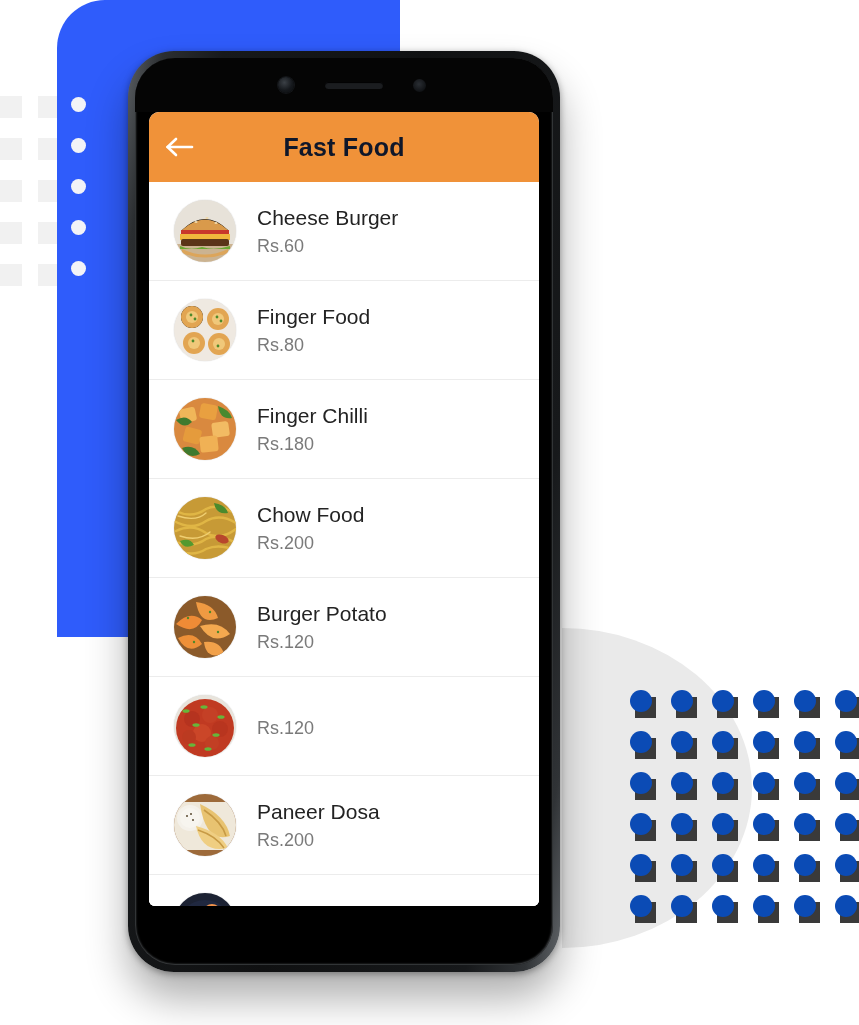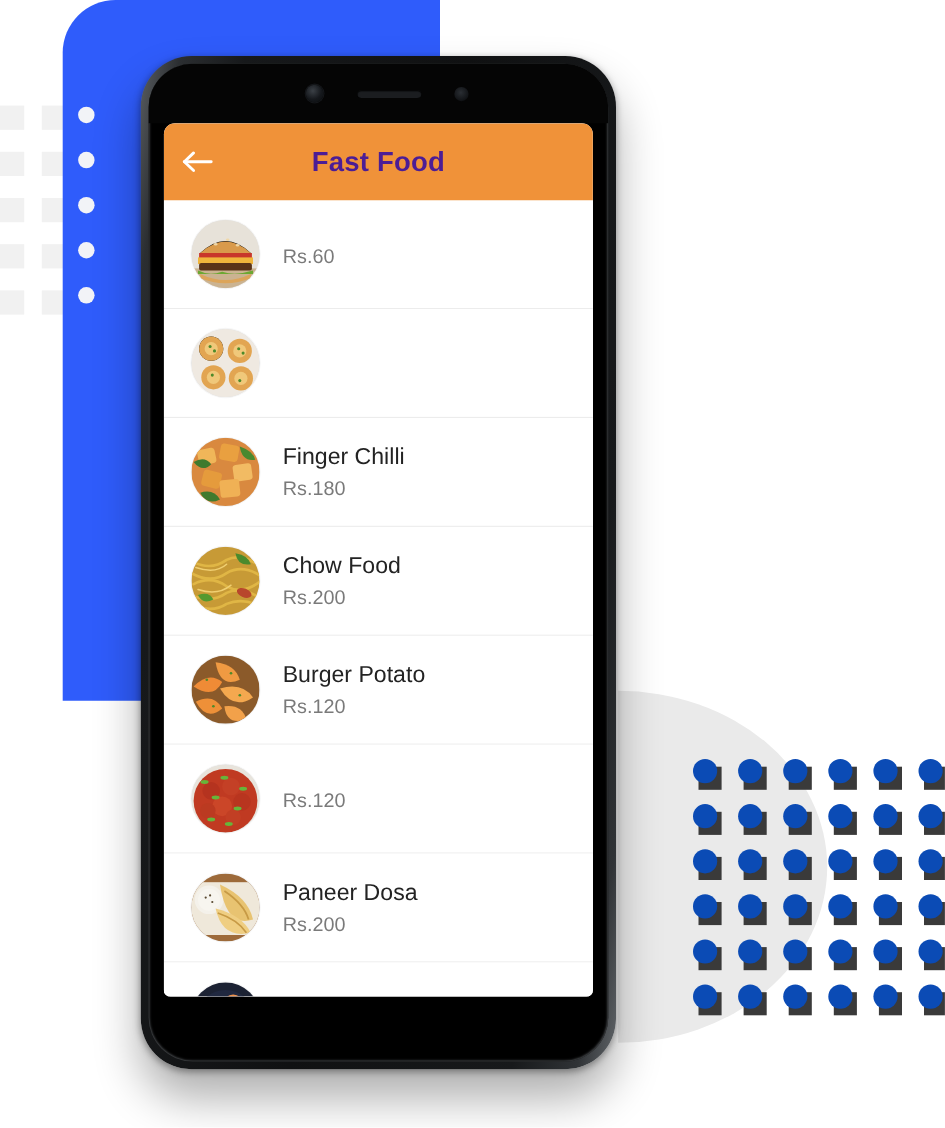--- a/index.html
+++ b/index.html
@@ -73,21 +73,21 @@
   }
   .appbar{
     height:70px;background:#f09239;display:flex;align-items:center;
     border-radius:8px 8px 0 0;
     position:relative;
   }
   .back-btn{width:62px;height:70px;display:flex;align-items:center;justify-content:center;cursor:pointer;}
   .back-btn svg{display:block;}
   .appbar-title{
     position:absolute;left:0;right:0;text-align:center;
-    color:#4c1d95;font-size:25px;font-weight:600;letter-spacing:.2px;
+    color:#0f172a;font-size:25px;font-weight:600;letter-spacing:.2px;
     pointer-events:none;
   }
   .list{height:724px;overflow:hidden;background:#fff;}
   .row{
     height:99px;display:flex;align-items:center;
     border-bottom:1px solid #ececec;padding-left:25px;box-sizing:border-box;
     background:#fff;
   }
   .thumb{
     width:62px;height:62px;border-radius:50%;flex:0 0 62px;
@@ -309,20 +309,21 @@
                   <ellipse cx="33" cy="18" rx="1.6" ry="1.1" fill="#f0d8a8"></ellipse>
                   <ellipse cx="42" cy="23" rx="1.6" ry="1.1" fill="#f0d8a8"></ellipse>
                   <rect x="7" y="30" width="48" height="5" fill="#c8372b"></rect>
                   <rect x="6" y="34" width="50" height="6" fill="#f0b63c"></rect>
                   <rect x="7" y="39" width="48" height="7" rx="2" fill="#5a3418"></rect>
                   <path d="M6 46 q10 5 22 1 q12 4 28 -1 v3 H6 Z" fill="#6ba832"></path>
                   <path d="M8 49 Q31 60 54 49 L54 53 Q31 62 8 53 Z" fill="#dca55a"></path>
                 </svg>
               </div>
               <div class="row-text">
+                <div class="row-title">Cheese Burger</div>
                 <div class="row-price">Rs.60</div>
               </div>
             </div>
             <div class="row">
               <div class="thumb">
                 <svg viewBox="0 0 62 62" xmlns="http://www.w3.org/2000/svg">
                   <rect width="62" height="62" fill="#efe9e1"></rect>
                   <circle cx="18" cy="18" r="11" fill="#e0a martin"></circle>
                   <circle cx="18" cy="18" r="11" fill="#e2a552"></circle>
                   <circle cx="44" cy="20" r="11" fill="#e2a552"></circle>
@@ -332,20 +333,24 @@
                   <circle cx="44" cy="20" r="6" fill="#f0c87a"></circle>
                   <circle cx="20" cy="44" r="6" fill="#f0c87a"></circle>
                   <circle cx="45" cy="45" r="6" fill="#f0c87a"></circle>
                   <circle cx="17" cy="16" r="1.4" fill="#4d8a2a"></circle>
                   <circle cx="21" cy="20" r="1.4" fill="#4d8a2a"></circle>
                   <circle cx="43" cy="18" r="1.4" fill="#4d8a2a"></circle>
                   <circle cx="47" cy="22" r="1.4" fill="#4d8a2a"></circle>
                   <circle cx="19" cy="42" r="1.4" fill="#4d8a2a"></circle>
                   <circle cx="44" cy="47" r="1.4" fill="#4d8a2a"></circle>
                 </svg>
+              </div>
+              <div class="row-text">
+                <div class="row-title">Finger Food</div>
+                <div class="row-price">Rs.80</div>
               </div>
             </div>
             <div class="row">
               <div class="thumb">
                 <svg viewBox="0 0 62 62" xmlns="http://www.w3.org/2000/svg">
                   <rect width="62" height="62" fill="#d9893f"></rect>
                   <rect x="6" y="10" width="16" height="14" rx="3" fill="#f0b659" transform="rotate(-12 14 17)"></rect>
                   <rect x="26" y="6" width="17" height="15" rx="3" fill="#e9a040" transform="rotate(10 34 13)"></rect>
                   <rect x="38" y="24" width="17" height="15" rx="3" fill="#f2bb63" transform="rotate(-8 46 31)"></rect>
                   <rect x="10" y="30" width="17" height="15" rx="3" fill="#e59b3c" transform="rotate(14 18 37)"></rect>

